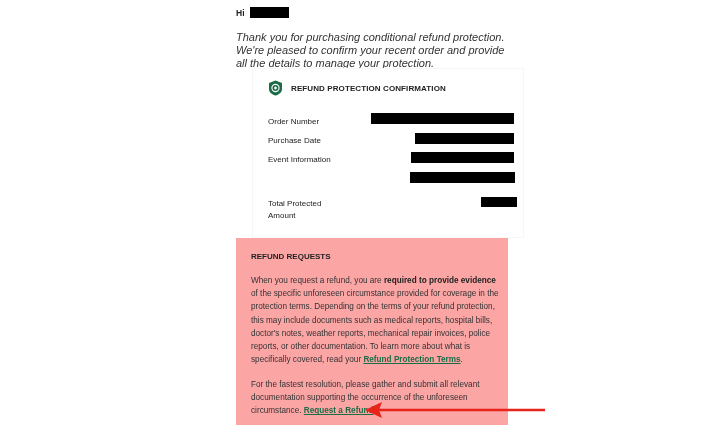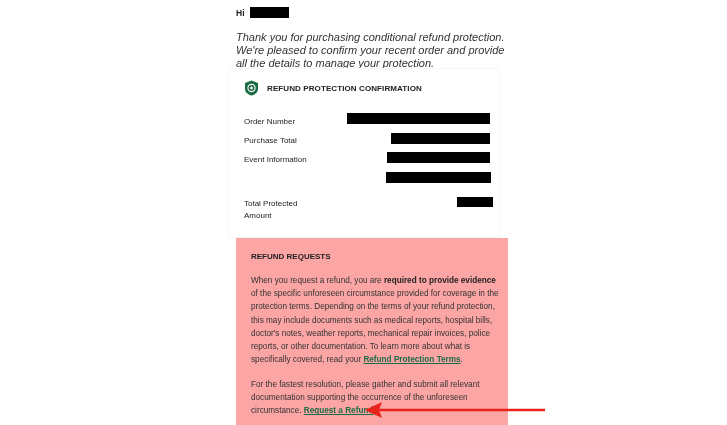--- a/index.html
+++ b/index.html
@@ -36,21 +36,21 @@
       left: 236px;
       top: 31px;
       width: 280px;
       font-size: 11px;
       line-height: 13px;
       color: #333333;
       font-style: italic;
     }
     .card {
       position: absolute;
-      left: 228px;
+      left: 252px;
       top: 68px;
       width: 272px;
       height: 170px;
       background: #ffffff;
       border: 1px solid #f6f6f4;
       box-sizing: border-box;
     }
     .card-header {
       position: absolute;
       left: 15px;
@@ -140,21 +140,21 @@
         <path d="M7.5 0.5 L14 3 L14 9 C14 12.5 10.5 14.8 7.5 15.6 C4.5 14.8 1 12.5 1 9 L1 3 Z" fill="#1b6b45"></path>
         <circle cx="7.5" cy="8" r="3.6" fill="none" stroke="#ffffff" stroke-width="1.1"></circle>
         <path d="M5.8 8 L7.5 6.3 L9.2 8 L7.5 9.7 Z" fill="#ffffff"></path>
       </svg>
       <span class="card-title">REFUND PROTECTION CONFIRMATION</span>
     </div>
 
     <div class="row-label" style="top:47px;">Order Number</div>
     <div class="row-value" style="left:118px;top:44px;width:143px;height:11px;"></div>
 
-    <div class="row-label" style="top:66px;">Purchase Total</div>
+    <div class="row-label" style="top:66px;">Purchase Date</div>
     <div class="row-value" style="left:162px;top:64px;width:99px;height:11px;"></div>
 
     <div class="row-label" style="top:85px;">Event Information</div>
     <div class="row-value" style="left:158px;top:83px;width:103px;height:11px;"></div>
 
     <div class="row-value" style="left:157px;top:103px;width:105px;height:11px;"></div>
 
     <div class="row-label" style="top:129px;width:70px;">Total Protected Amount</div>
     <div class="row-value" style="left:228px;top:128px;width:36px;height:10px;"></div>
   </div>

